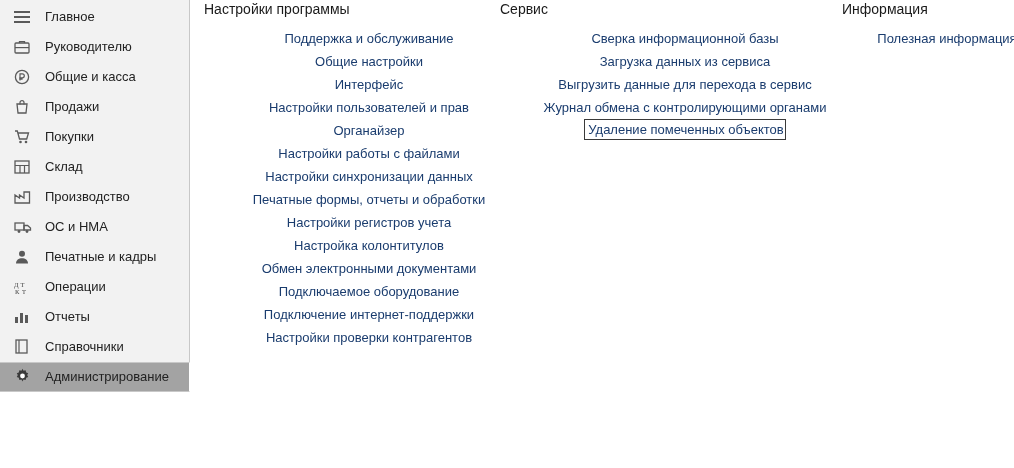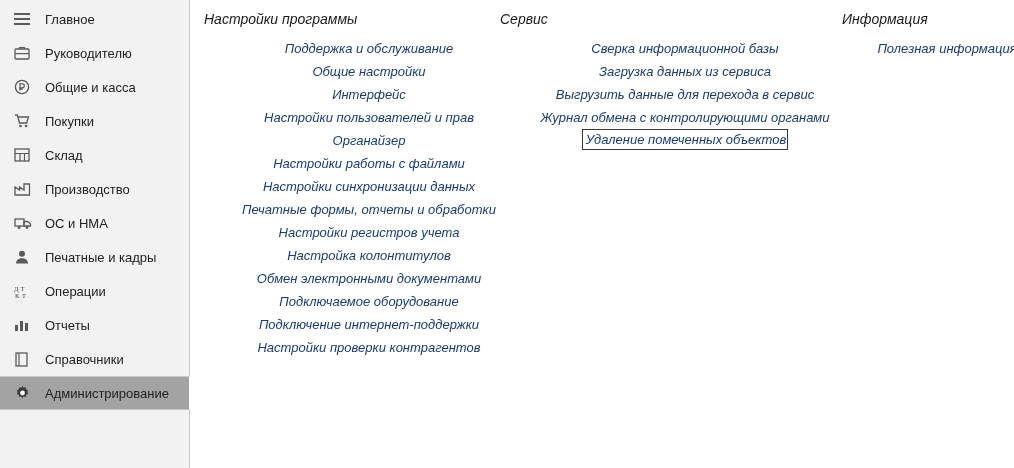--- a/index.html
+++ b/index.html
@@ -18,27 +18,28 @@
   .app {
     position: relative;
     width: 1014px;
     height: 468px;
     display: flex;
   }
 
   
   .sidebar {
     width: 190px;
-    height: 468px;
+    height: 392px;
     background: #f2f2f2;
     border-right: 1px solid #c8c8c8;
     box-sizing: border-box;
     display: flex;
     flex-direction: column;
     padding-top: 2px;
+    justify-content: space-between;
   }
   .side-item {
     height: 34px;
     display: flex;
     align-items: center;
     padding-left: 14px;
     box-sizing: border-box;
     color: #222222;
     font-size: 13px;
     cursor: default;
@@ -66,22 +67,21 @@
 
   
   .main {
     flex: 1;
     position: relative;
     background: #ffffff;
     padding: 0;
   }
   .col {
     position: absolute;
-    top: 10px;
-    font-style: italic;
+    top: 0;
   }
   .col-1 { left: 14px;  width: 300px; }
   .col-2 { left: 310px; width: 340px; }
   .col-3 { left: 652px; width: 200px; }
 
   .col-title {
     font-size: 14px;
     color: #1a1a1a;
     margin: 0 0 9px 0;
     padding-left: 0;
@@ -138,20 +138,29 @@
     <div class="side-item">
       <span class="ico">
         <svg width="16" height="16" viewBox="0 0 16 16">
             <circle cx="8" cy="8" r="6.6" fill="none" stroke="#5a5a5a" stroke-width="1.3"></circle>
             <path d="M6 11.5V4.8h2.3a2 2 0 0 1 0 4H5.2M5.2 10.2h3.4" fill="none" stroke="#5a5a5a" stroke-width="1.2"></path>
           </svg>
       </span>
       <span class="lbl">Общие и касса</span>
     </div>
 
+    <div class="side-item">
+      <span class="ico">
+        <svg width="16" height="16" viewBox="0 0 16 16">
+            <path d="M3 5h10l-1 9H4L3 5z" fill="none" stroke="#5a5a5a" stroke-width="1.3"></path>
+            <path d="M6 5.5V3.6a2 2 0 0 1 4 0v1.9" fill="none" stroke="#5a5a5a" stroke-width="1.2"></path>
+          </svg>
+      </span>
+      <span class="lbl">Продажи</span>
+    </div>
 
     <div class="side-item">
       <span class="ico">
         <svg width="17" height="16" viewBox="0 0 17 16">
             <path d="M1 2h2.3l2.2 8h7.2l1.8-6H4.2" fill="none" stroke="#5a5a5a" stroke-width="1.3"></path>
             <circle cx="6.5" cy="13" r="1.3" fill="#5a5a5a"></circle>
             <circle cx="12" cy="13" r="1.3" fill="#5a5a5a"></circle>
           </svg>
       </span>
       <span class="lbl">Покупки</span>

